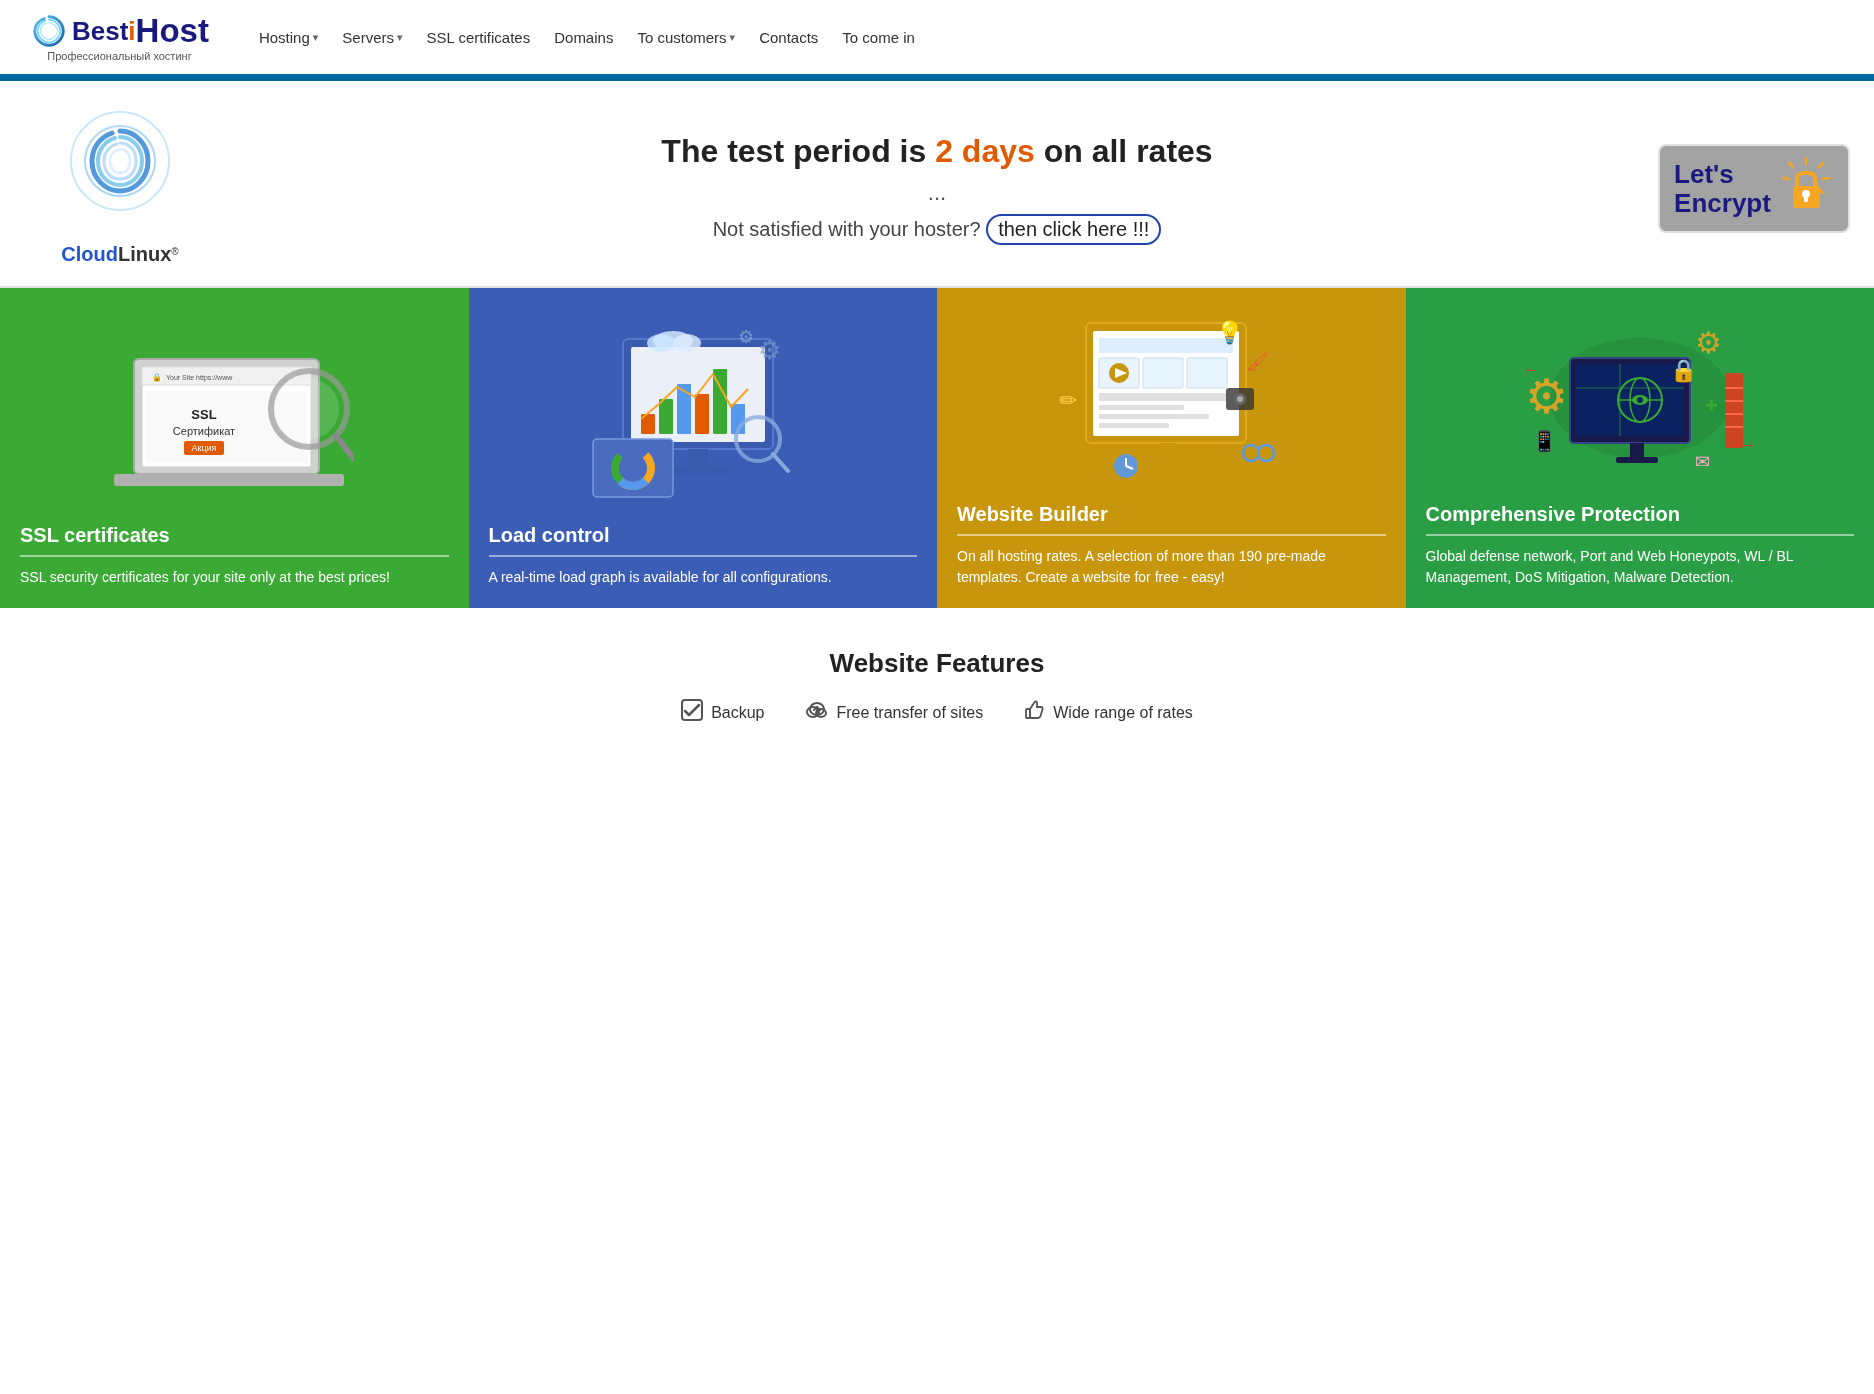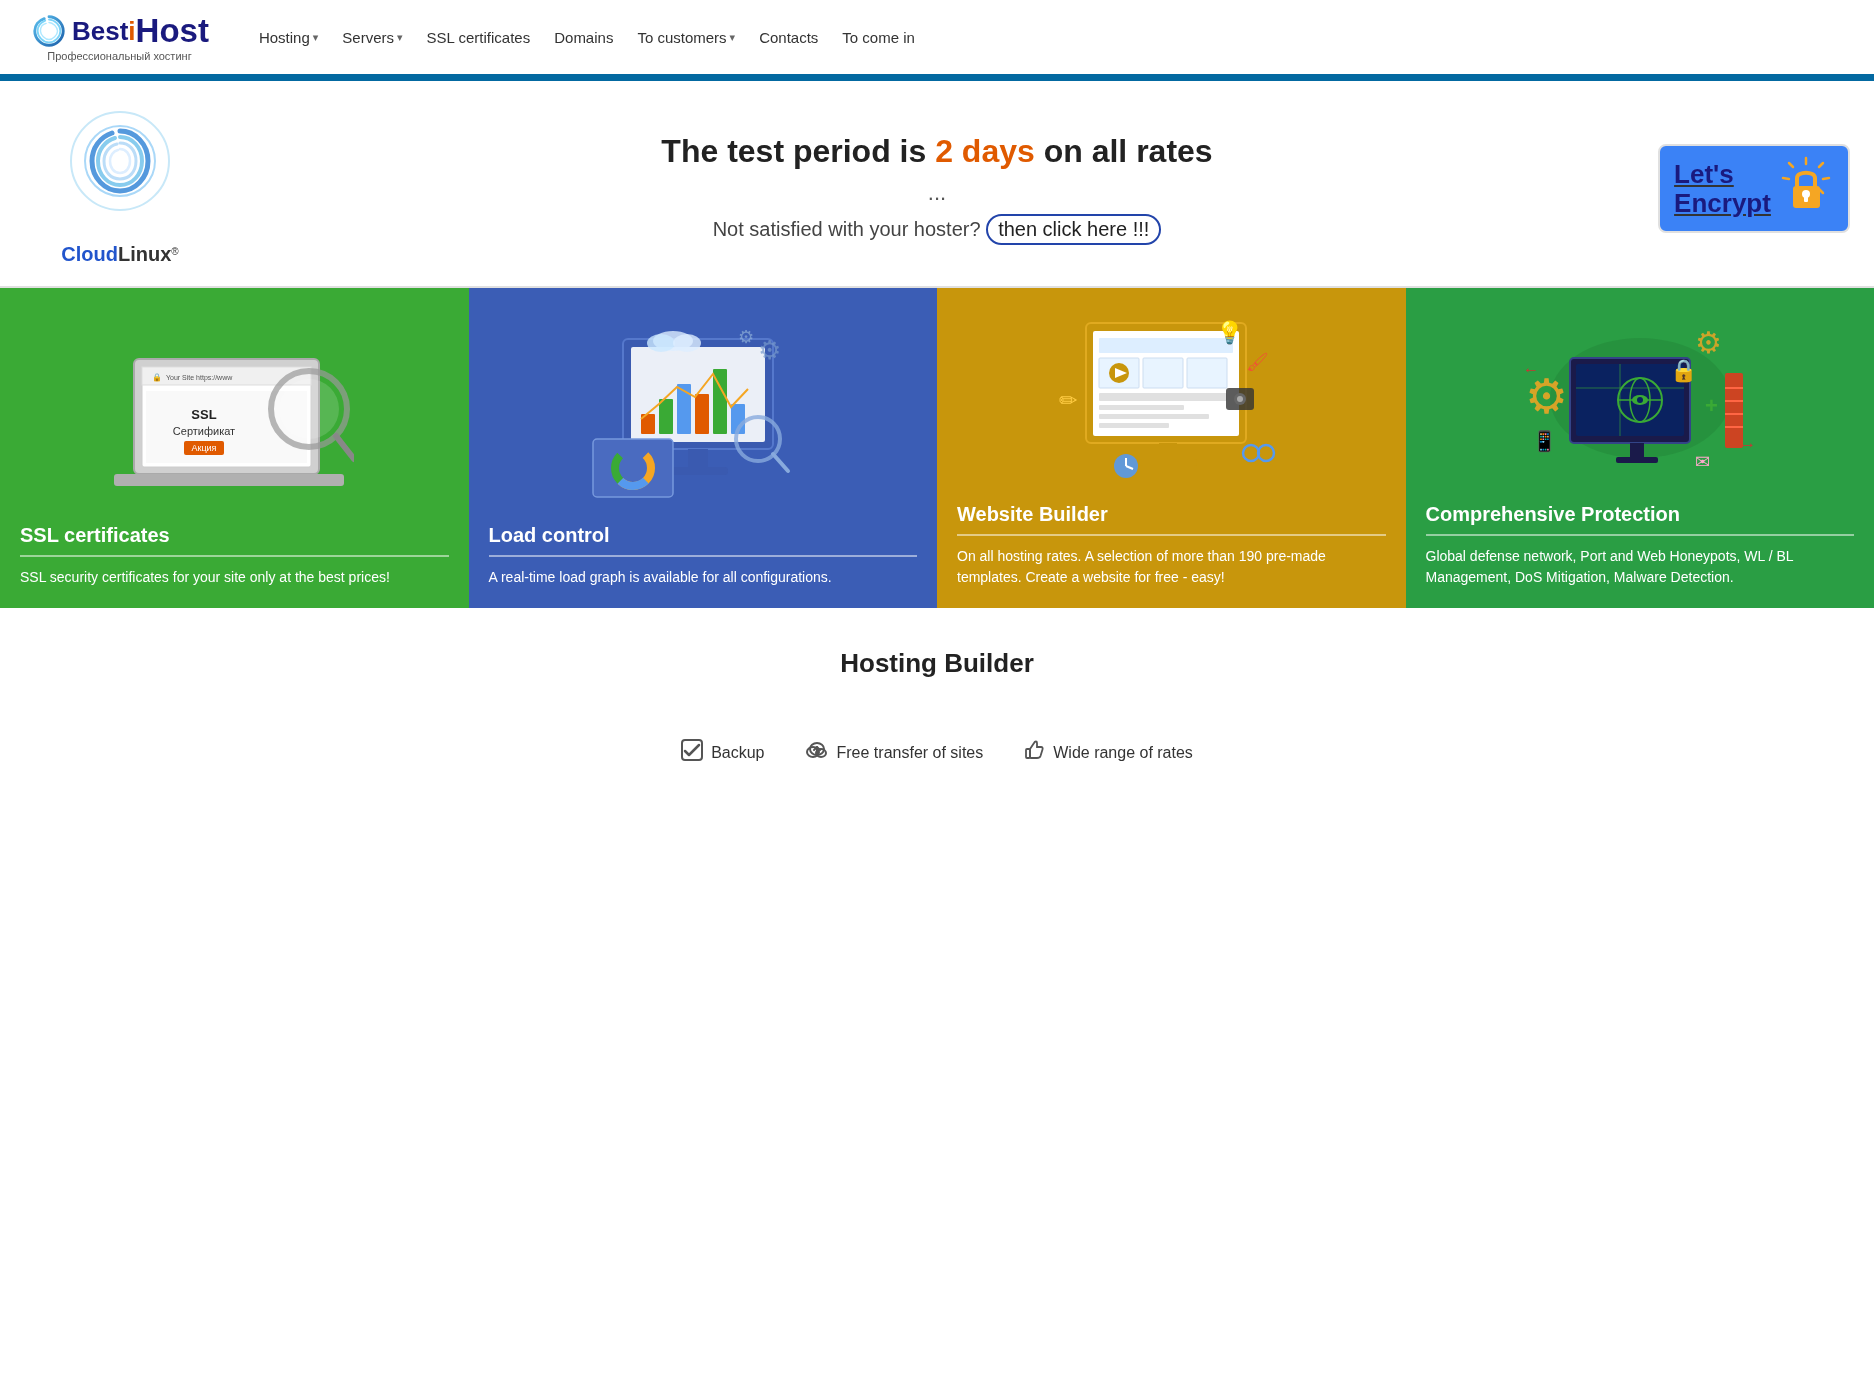--- a/index.html
+++ b/index.html
@@ -112,28 +112,27 @@
       height: 80px;
     }
 
     .letsencrypt-area {
       display: flex;
       flex-direction: column;
       align-items: center;
       width: 160px;
     }
     .le-box {
-      background: #3b82f6;
+      background: #a3a3a3;
       border: 2px solid #e0e0e0;
       border-radius: 8px;
       padding: 10px 14px;
       display: flex;
       flex-direction: column;
       align-items: flex-end;
-      text-decoration: underline;
     }
     .le-text {
       font-size: 26px;
       font-weight: bold;
       color: #1a1a7e;
       line-height: 1.1;
     }
 
     
     .cards {
@@ -188,21 +187,20 @@
       display: flex;
       justify-content: center;
       gap: 40px;
       font-size: 16px;
       color: #333;
     }
     .feature-item {
       display: flex;
       align-items: center;
       gap: 8px;
-      margin-top: 40px;
     }
     .feature-icon { font-size: 20px; color: #555; }
   </style>
 </head>
 <body>
 
 <nav>
   <div class="logo-area">
     <div class="logo-row">
 
@@ -475,21 +473,21 @@
         <text x="220" y="130" font-size="16" fill="#cc3333">→</text>
       </svg>
     </div>
     <div class="card-title">Comprehensive Protection</div>
     <div class="card-desc">Global defense network, Port and Web Honeypots, WL / BL Management, DoS Mitigation, Malware Detection.</div>
   </div>
 
 </div>
 
 <div class="features">
-  <h2 class="features-title">Hosting Builder</h2>
+  <h2 class="features-title">Website Features</h2>
   <div class="features-icons">
     <div class="feature-item">
       <span class="feature-icon">
         <svg width="22" height="22" viewBox="0 0 22 22">
           <rect x="1" y="1" width="20" height="20" rx="3" fill="none" stroke="#555" stroke-width="2"></rect>
           <polyline points="4,12 8,16 18,6" fill="none" stroke="#555" stroke-width="2.5" stroke-linecap="round" stroke-linejoin="round"></polyline>
         </svg>
       </span>
       <span>Backup</span>
     </div>

